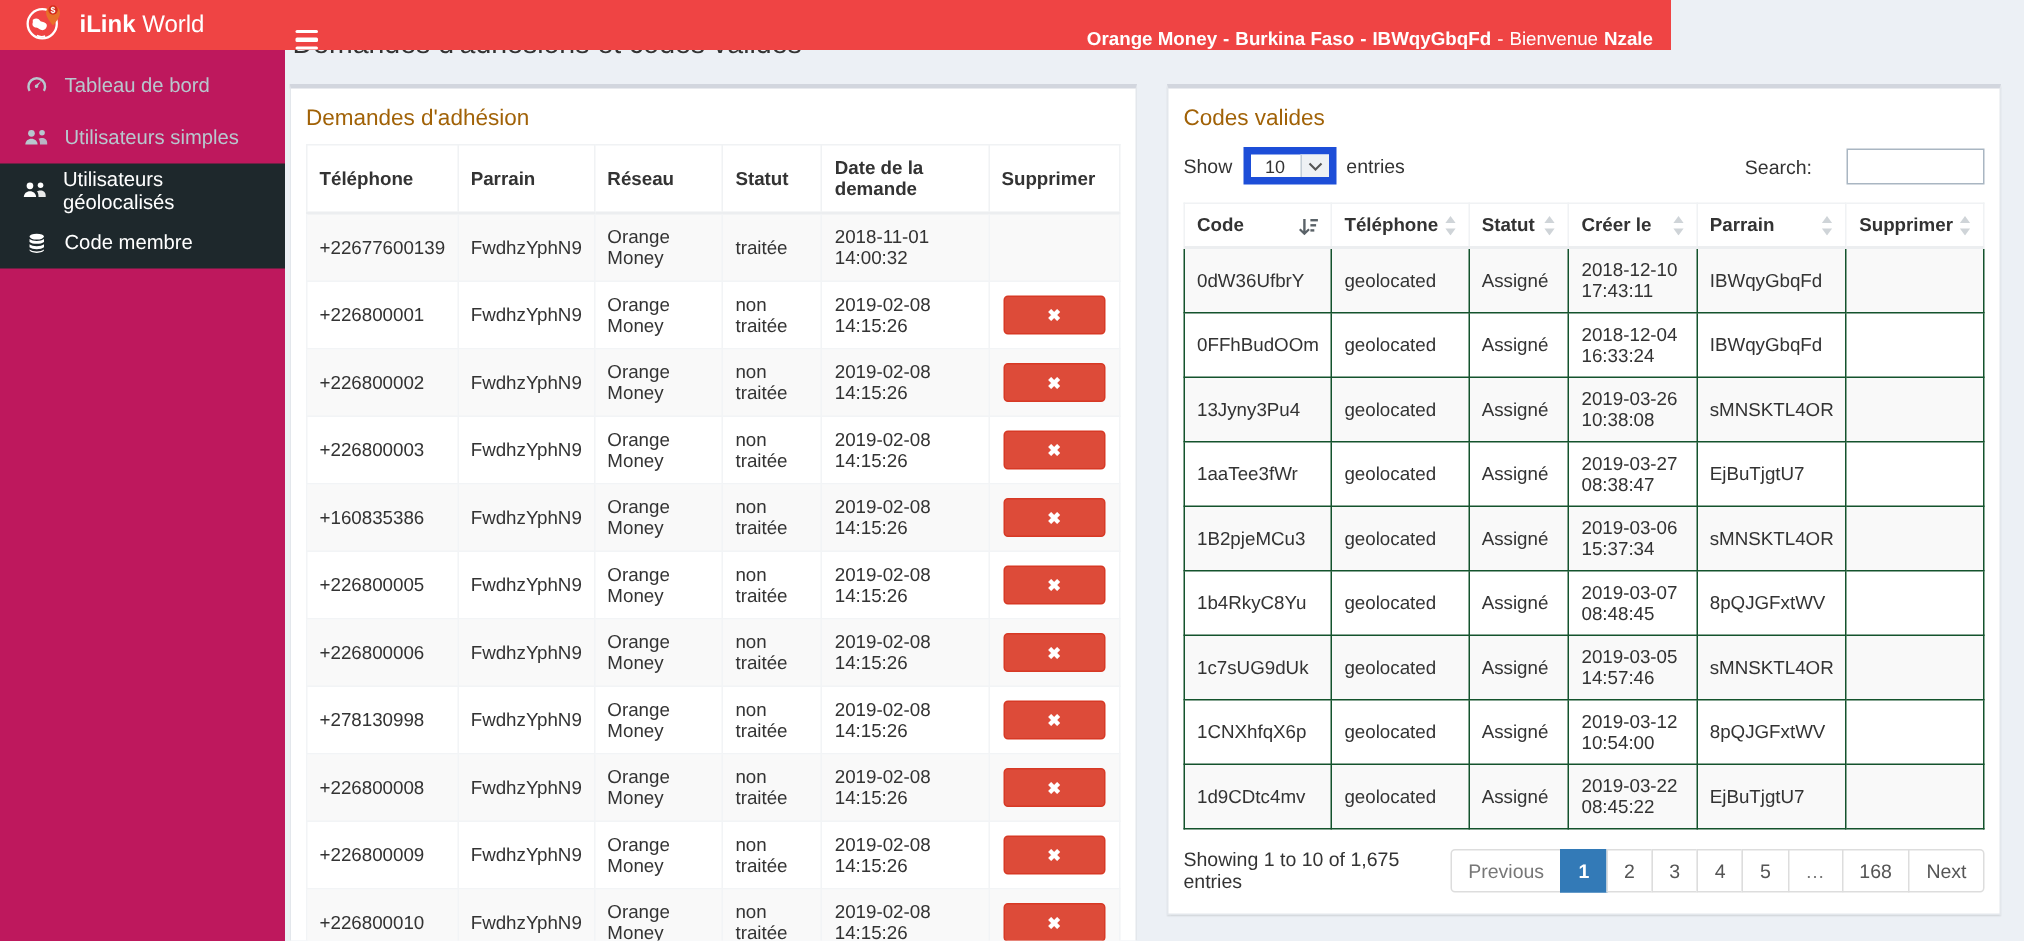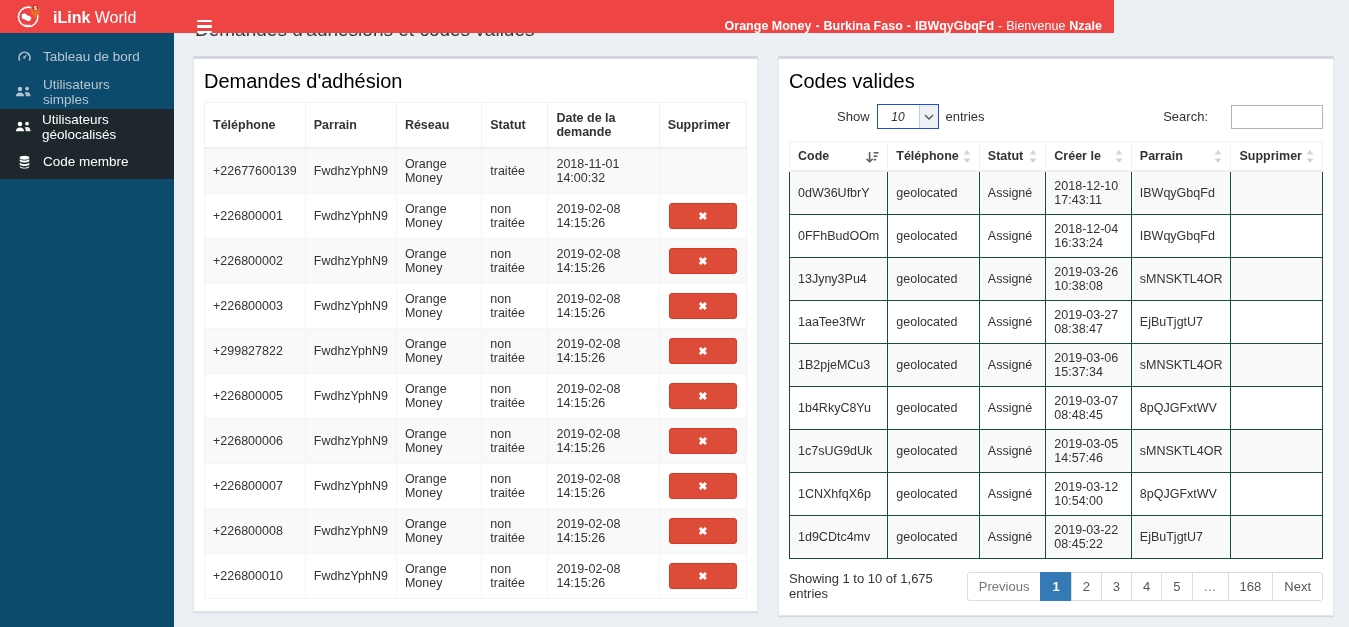--- a/index.html
+++ b/index.html
@@ -13,55 +13,55 @@
   .brand-text .bold { font-weight:bold; }
   .hamburger { display:flex; flex-direction:column; justify-content:center; gap:3px; padding:0 15px; cursor:pointer; }
   .hamburger i { display:block; width:15px; height:2.4px; background:#fff; border-radius:1px; }
   .nav-right { margin-left:auto; display:flex; align-items:center; color:#fff; font-size:12.5px; padding-right:12px; white-space:nowrap; }
   .nav-right .b { font-weight:bold; }
   .nav-right .sep { margin:0 4px; font-weight:bold; }
   .nav-right .sep.light { font-weight:normal; }
   .nav-right .sp { width:4px; display:inline-block; }
 
   
-  .sidebar { position:fixed; top:33px; left:0; width:174px; height:594px; background:#0c4a6e; padding-top:6px; z-index:15; }
+  .sidebar { position:fixed; top:33px; left:0; width:190px; height:594px; background:#be185d; padding-top:6px; z-index:15; }
   .side-item { display:flex; align-items:center; gap:10px; height:35px; padding:0 15px; color:#b8c7ce; font-size:13.5px; cursor:pointer; }
   .side-item.active { background:#1e282c; color:#fff; }
   .s-icon { width:18px; display:flex; justify-content:center; align-items:center; }
   .s-icon svg { display:block; }
 
   
   .content { margin-left:182px; padding:10px 15px 0 11px; }
   .page-title { font-size:19px; font-weight:400; color:#333; margin:9px 0 15px 2px; }
   .panels { display:flex; gap:20px; align-items:flex-start; }
   .panel { background:#fff; border:1px solid #e3e7ec; border-top:3px solid #d2d6de; box-shadow:0 1px 1px rgba(0,0,0,.09); }
   .panel-left { width:565px; }
   .panel-right { width:556px; }
-  .panel-header { padding:11px 10px 9px; font-size:20px; color:#000000; }
+  .panel-header { padding:11px 10px 9px; font-size:15px; color:#a16207; }
   .panel-body { padding:0 10px 12px; }
 
   
   table { border-collapse:collapse; width:100%; font-size:12.5px; color:#333; }
   th { text-align:left; font-weight:bold; }
   .req-table th { padding:8px; border:1px solid #f0f2f4; border-bottom:2px solid #eceef0; }
   .req-table td { padding:8px; border:1px solid #f2f4f6; }
   .req-table tbody tr:nth-child(odd) { background:#f9f9f9; }
   .codes-table th { padding:7px 8px; border:1px solid #f0f2f4; border-bottom:2px solid #eceef0; }
   .codes-table td { padding:7px 8px; border:1px solid #14532d; }
   .codes-table tbody tr:nth-child(odd) { background:#f9f9f9; }
   .th-flex { display:flex; align-items:flex-end; justify-content:space-between; gap:4px; }
   .sort-ic { flex:0 0 auto; display:flex; }
 
   .btn-danger { display:flex; align-items:center; justify-content:center; width:68px; height:26px; margin:0 auto; background:#dd4b39; border:1px solid #d73925; border-radius:3px; color:#fff; font-size:11px; font-weight:bold; cursor:pointer; }
   .cell-del { text-align:center; }
 
   
-  .controls { display:flex; justify-content:space-between; align-items:center; padding:2px 0 12px; font-size:13px; color:#333;margin-left:48px; }
+  .controls { display:flex; justify-content:space-between; align-items:flex-end; padding:2px 0 12px; font-size:13px; color:#333; }
   .length-ctl { display:flex; align-items:center; gap:7px; }
-  .fake-select { display:flex; align-items:stretch; width:62px; height:25px; border:1px solid #1d4ed8; background:#fff; cursor:pointer;font-style:italic; }
+  .fake-select { display:flex; align-items:stretch; width:62px; height:25px; border:5px solid #1d4ed8; background:#fff; cursor:pointer; }
   .fake-select .val { flex:1; display:flex; align-items:center; justify-content:center; font-size:12px; color:#333; }
   .fake-select .arrow { width:19px; display:flex; align-items:center; justify-content:center; background:#eef1f4; border-left:1px solid #c3cdd6; }
   .search-ctl { display:flex; align-items:center; gap:23px; }
   .search-ctl input { width:92px; height:24px; border:1px solid #a9b6c2; padding:0 5px; font-size:12.5px; font-family:inherit; }
 
   .table-footer { display:flex; justify-content:space-between; align-items:center; padding:12px 0 2px; font-size:13px; }
   .pagination { display:flex; }
   .page-btn { border:1px solid #ddd; background:#fff; color:#555; font-size:13px; padding:6px 11px; margin-left:-1px; cursor:pointer; min-width:30px; text-align:center; }
   .page-btn:first-child { border-radius:3px 0 0 3px; margin-left:0; }
   .page-btn:last-child { border-radius:0 3px 3px 0; }
@@ -207,21 +207,21 @@
                 <td>+226800003</td>
                 <td>FwdhzYphN9</td>
                 <td>Orange Money</td>
                 <td>non traitée</td>
                 <td>2019-02-08 14:15:26</td>
                 <td class="cell-del">
                   <button class="btn-danger">✖</button>
                 </td>
               </tr>
               <tr>
-                <td>+299827822</td>
+                <td>+160835386</td>
                 <td>FwdhzYphN9</td>
                 <td>Orange Money</td>
                 <td>non traitée</td>
                 <td>2019-02-08 14:15:26</td>
                 <td class="cell-del">
                   <button class="btn-danger">✖</button>
                 </td>
               </tr>
               <tr>
                 <td>+226800005</td>
@@ -237,31 +237,41 @@
                 <td>+226800006</td>
                 <td>FwdhzYphN9</td>
                 <td>Orange Money</td>
                 <td>non traitée</td>
                 <td>2019-02-08 14:15:26</td>
                 <td class="cell-del">
                   <button class="btn-danger">✖</button>
                 </td>
               </tr>
               <tr>
-                <td>+226800007</td>
+                <td>+278130998</td>
                 <td>FwdhzYphN9</td>
                 <td>Orange Money</td>
                 <td>non traitée</td>
                 <td>2019-02-08 14:15:26</td>
                 <td class="cell-del">
                   <button class="btn-danger">✖</button>
                 </td>
               </tr>
               <tr>
                 <td>+226800008</td>
+                <td>FwdhzYphN9</td>
+                <td>Orange Money</td>
+                <td>non traitée</td>
+                <td>2019-02-08 14:15:26</td>
+                <td class="cell-del">
+                  <button class="btn-danger">✖</button>
+                </td>
+              </tr>
+              <tr>
+                <td>+226800009</td>
                 <td>FwdhzYphN9</td>
                 <td>Orange Money</td>
                 <td>non traitée</td>
                 <td>2019-02-08 14:15:26</td>
                 <td class="cell-del">
                   <button class="btn-danger">✖</button>
                 </td>
               </tr>
               <tr>
                 <td>+226800010</td>

